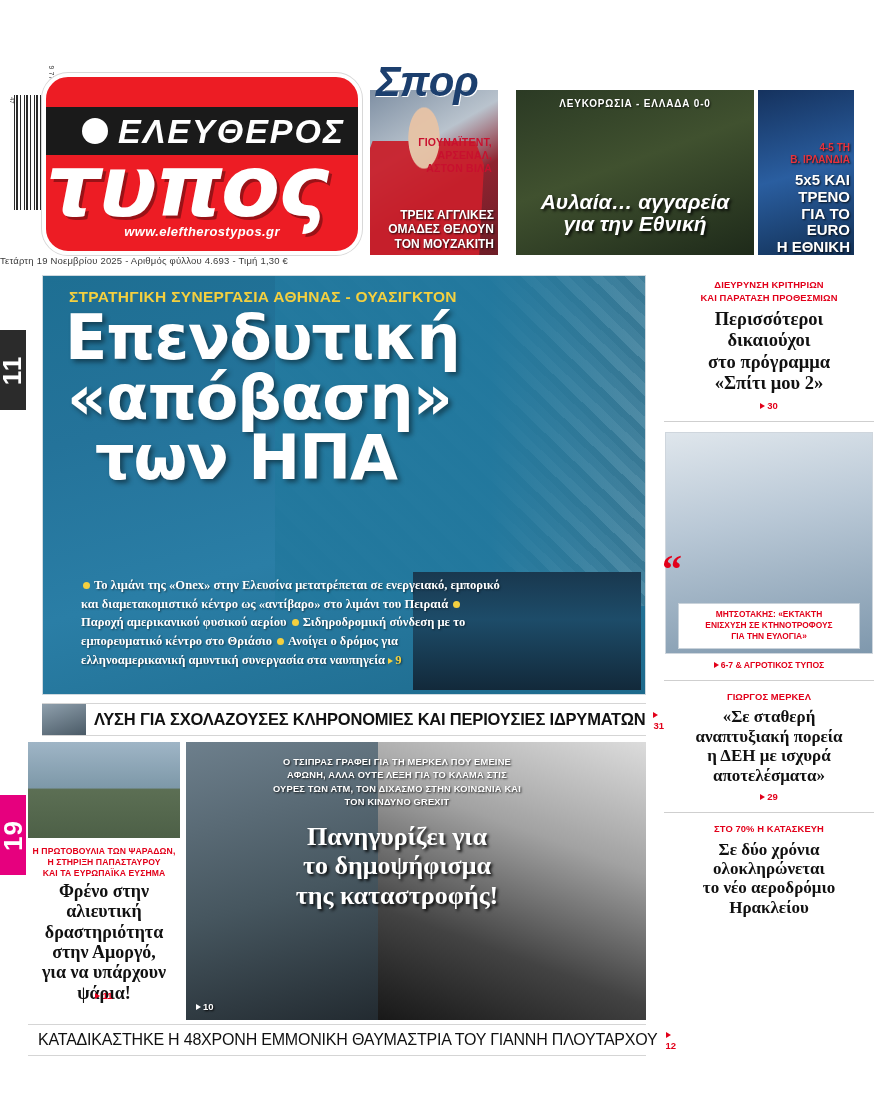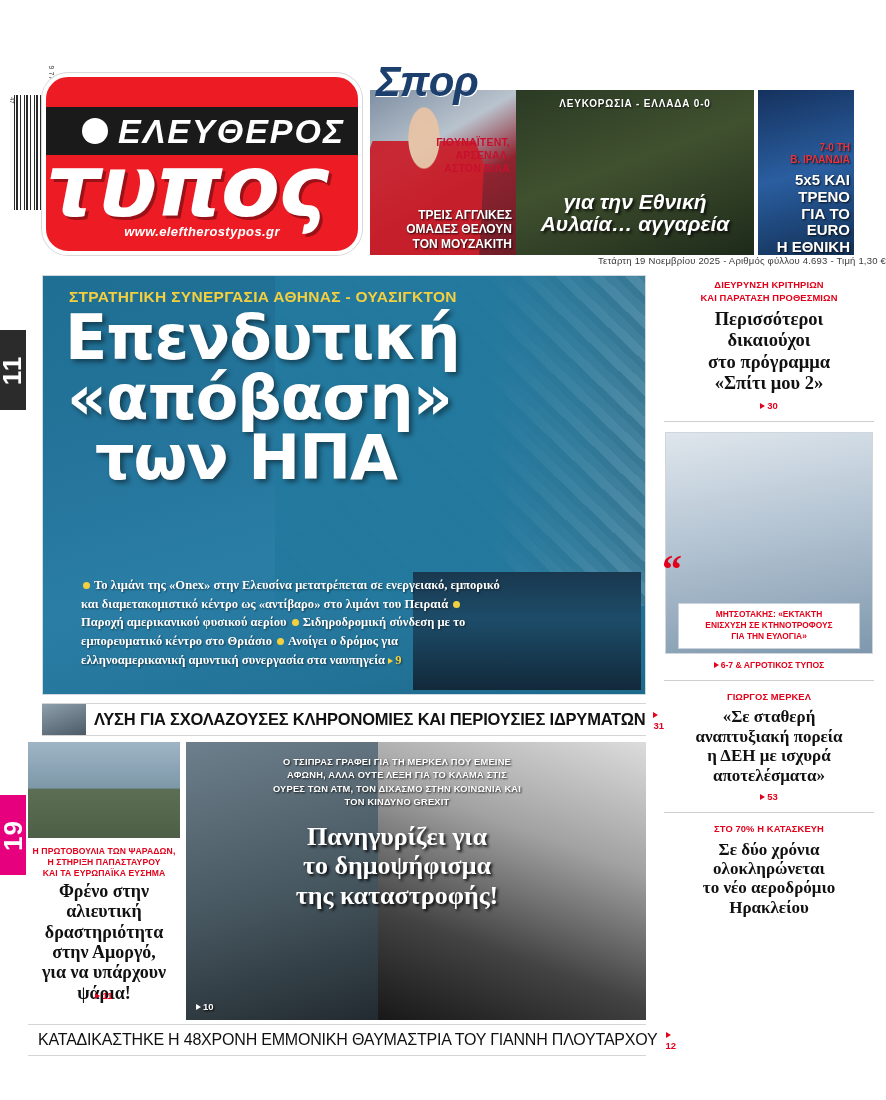--- a/index.html
+++ b/index.html
@@ -44,21 +44,21 @@
   .mh-url { position:absolute; left:0; bottom:12px; width:100%; text-align:center;
     color:#fff; font-size:13px; font-style:italic; font-weight:bold;
     letter-spacing:.4px; }
 
   
   .sports { position:absolute; left:370px; top:60px; width:484px; height:195px; }
   .spor-logo { position:absolute; left:6px; top:-2px; font-size:42px; font-weight:bold;
     font-style:italic; color:#1c3f6e; letter-spacing:-1px; z-index:5;
     text-shadow:1px 1px 0 #fff; }
   .sp-cell { position:absolute; overflow:hidden; background:#d9d9d9; }
-  #sp1 { left:0; top:30px; width:146px; height:165px;
+  #sp1 { left:0; top:30px; width:128px; height:165px;
     background:linear-gradient(150deg,#7e8fa3 0%,#b9c3cd 35%,#8f2430 60%,#6d1c26 100%); }
   #sp2 { left:146px; top:30px; width:238px; height:165px;
     background:linear-gradient(160deg,#2b3a24 0%,#40512f 45%,#1e2a1a 100%); }
   #sp3 { left:388px; top:30px; width:96px; height:165px;
     background:linear-gradient(165deg,#15325e 0%,#2a5ea0 50%,#123055 100%); }
   .sp-player-1 { position:absolute; left:-6px; bottom:0; width:120px; height:150px;
     background:radial-gradient(ellipse at 50% 22%, #e7c3a6 0 18%, transparent 19%),
       linear-gradient(180deg,transparent 0 24%, #c9202c 24% 100%);
     clip-path:polygon(18% 0,82% 0,100% 40%,96% 100%,4% 100%,0 40%); opacity:.95; }
   .sp-cap { position:absolute; right:6px; color:#c8102e; font-weight:bold;
@@ -75,21 +75,21 @@
     text-shadow:2px 2px 3px rgba(0,0,0,.8); font-style:italic; }
   .sp3-red { position:absolute; right:4px; top:52px; width:86px; text-align:right;
     color:#e8323c; font-weight:bold; font-size:10px; line-height:1.2; z-index:4;
     text-shadow:1px 1px 2px rgba(0,0,0,.8); }
   .sp3-white { position:absolute; right:4px; top:82px; width:88px; text-align:right;
     color:#fff; font-weight:bold; font-size:15px; line-height:1.12; z-index:4;
     text-shadow:1px 1px 2px rgba(0,0,0,.8); }
   .sp-figure { position:absolute; inset:0; }
 
   
-  .dateline { position:absolute; left:0; top:255px; width:886px; text-align:right;
+  .dateline { position:absolute; left:0; top:255px; width:886px; text-align:left;
     font-size:9.5px; color:#3a3a3a; letter-spacing:.2px; }
 
   
   .lead { position:absolute; left:42px; top:275px; width:604px; height:420px;
     overflow:hidden; border:1px solid #cfd9df;
     background:linear-gradient(165deg,#1e6f93 0%,#24739a 30%,#2a7ea6 60%,#1d6a8c 100%); }
   .lead-photo { position:absolute; right:0; top:0; width:370px; height:330px;
     background:
       linear-gradient(120deg, rgba(30,110,145,.72) 0 100%),
       repeating-linear-gradient(44deg,#cfd6d8 0 9px,#9fb0b8 9px 17px,#7e949e 17px 24px),
@@ -229,28 +229,28 @@
 ΑΣΤΟΝ ΒΙΛΑ</div>
       <div class="sp-cap-w" style="white-space:pre-line">ΤΡΕΙΣ ΑΓΓΛΙΚΕΣ
 ΟΜΑΔΕΣ ΘΕΛΟΥΝ
 ΤΟΝ ΜΟΥΖΑΚΙΤΗ</div>
     </div>
 
     <div class="sp-cell" id="sp2">
       <div class="sp-figure"></div>
       <div class="sp2-score">ΛΕΥΚΟΡΩΣΙΑ - ΕΛΛΑΔΑ 0-0</div>
       <div class="sp2-title">
+        <div>Αυλαία… αγγαρεία</div>
         <div>για την Εθνική</div>
-        <div>Αυλαία… αγγαρεία</div>
       </div>
     </div>
 
     <div class="sp-cell" id="sp3">
       <div class="sp-figure"></div>
-      <div class="sp3-red" style="white-space:pre-line">7-0 ΤΗ
+      <div class="sp3-red" style="white-space:pre-line">4-5 ΤΗ
 Β. ΙΡΛΑΝΔΙΑ</div>
       <div class="sp3-white" style="white-space:pre-line">5x5 ΚΑΙ
 ΤΡΕΝΟ
 ΓΙΑ ΤΟ EURO
 Η ΕΘΝΙΚΗ
 U-21</div>
     </div>
   </div>
 
   <div class="dateline">Τετάρτη 19 Νοεμβρίου 2025 - Αριθμός φύλλου 4.693 - Τιμή 1,30 €</div>
@@ -333,21 +333,21 @@
     </div>
 
     <div class="rail-sep"></div>
 
     <div id="r3">
       <div class="r-kicker">ΓΙΩΡΓΟΣ ΜΕΡΚΕΛ</div>
       <div class="r-title" style="white-space:pre-line">«Σε σταθερή
 αναπτυξιακή πορεία
 η ΔΕΗ με ισχυρά
 αποτελέσματα»</div>
-      <div class="r-ref"><span class="tri"></span><span>53</span></div>
+      <div class="r-ref"><span class="tri"></span><span>29</span></div>
     </div>
 
     <div class="rail-sep"></div>
 
     <div id="r4">
       <div class="r-kicker">ΣΤΟ 70% Η ΚΑΤΑΣΚΕΥΗ</div>
       <div class="r-title" style="white-space:pre-line">Σε δύο χρόνια
 ολοκληρώνεται
 το νέο αεροδρόμιο
 Ηρακλείου</div>

